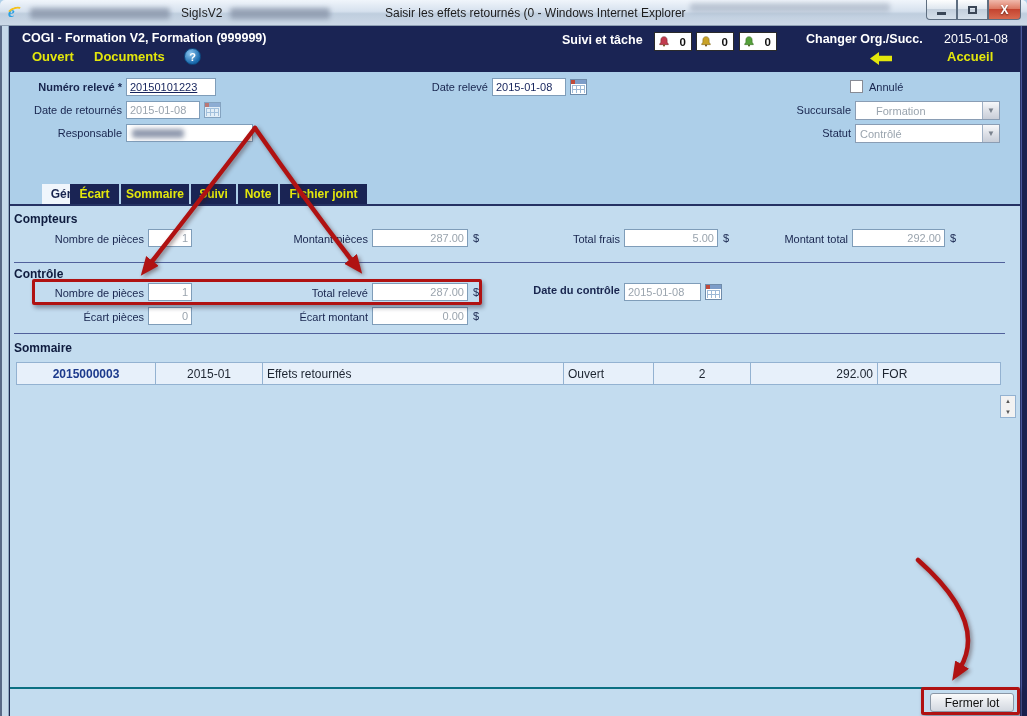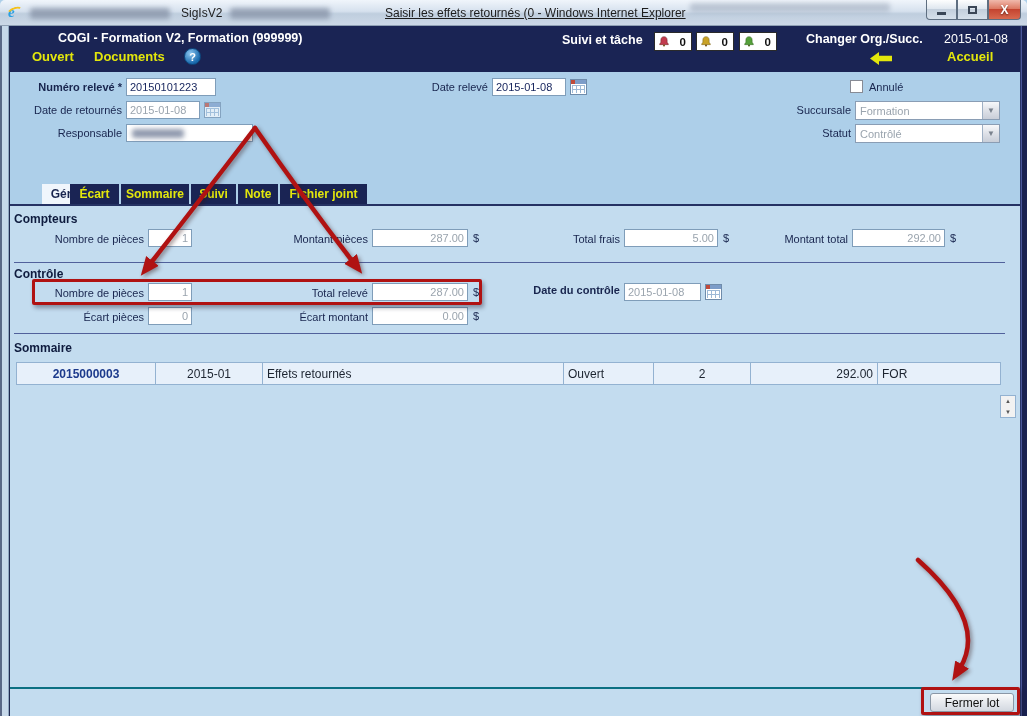--- a/index.html
+++ b/index.html
@@ -98,38 +98,38 @@
 </head>
 <body>
 
 <div class="screen">
 
   <div class="abs titlebar">
     <div class="abs ie-e">e<span class="ie-ring"></span></div>
     <div class="abs blurblob" style="left:30px;top:8px;width:140px;height:11px;"></div>
     <div class="abs titletext" style="left:181px;">SigIsV2</div>
     <div class="abs blurblob" style="left:230px;top:8px;width:100px;height:11px;"></div>
-    <div class="abs titletext" style="left:385px;text-decoration:underline;">Saisir les effets retournés (0 - Windows Internet Explorer</div>
+    <div class="abs titletext" style="left:385px;">Saisir les effets retournés (0 - Windows Internet Explorer</div>
     <div class="abs blurblob" style="left:690px;top:3px;width:200px;height:9px;opacity:.45;"></div>
   </div>
   <div class="abs winbtns">
     <div class="winbtn min">
         <span class="minbar"></span>
       </div>
     <div class="winbtn">
         <span class="maxbox"></span>
       </div>
     <div class="winbtn close">X</div>
   </div>
 
   <div class="abs frame-left"></div>
   <div class="abs frame-right"></div>
 
   <div class="abs appheader"></div>
-  <div class="abs hdr-white hdr-bold" style="left:22px;top:31px;margin-left:36px;">COGI - Formation V2, Formation (999999)</div>
+  <div class="abs hdr-white hdr-bold" style="left:22px;top:31px;">COGI - Formation V2, Formation (999999)</div>
   <div class="abs hdr-white hdr-bold" style="left:562px;top:33px;">Suivi et tâche</div>
 
   <div class="abs badge" style="left:654px;top:32px;width:38px;">
     <svg width="12" height="13" viewBox="0 0 16 16">
         <path d="M8 1.5C5.4 1.5 3.8 3.4 3.8 5.9v3.2L2.2 11.3v.9h11.6v-.9l-1.6-2.2V5.9C12.2 3.4 10.6 1.5 8 1.5z" stroke="#5a1a1a" stroke-width=".6" fill="#c23b4e"></path>
         <circle cx="8" cy="13.4" r="1.4" fill="#7a5a20"></circle>
       </svg>
     <span class="cnt">0</span>
   </div>
   <div class="abs badge" style="left:696px;top:32px;width:38px;">
@@ -154,41 +154,41 @@
   <div class="abs menu-item" style="left:94px;top:49px;">Documents</div>
   <div class="abs helpicon" style="left:184px;top:48px;">?</div>
   <svg class="abs" style="left:870px;top:52px;" width="22" height="13" viewBox="0 0 22 13">
       <polygon points="0,6.5 9,0 9,3.8 22,3.8 22,9.2 9,9.2 9,13" fill="#e3e70c"></polygon>
     </svg>
   <div class="abs menu-item" style="left:947px;top:49px;">Accueil</div>
 
   <div class="abs formarea"></div>
 
   <div class="abs lbl r bold" style="left:10px;top:81px;width:112px;">Numéro relevé *</div>
-  <input class="abs fld" style="left: 126px; top: 78px; width: 90px;" value="20150101223">
+  <input class="abs fld" style="left: 126px; top: 78px; width: 90px; text-decoration: underline;" value="20150101223">
 
   <div class="abs lbl r" style="left:398px;top:81px;width:90px;">Date relevé</div>
   <input class="abs fld" style="left: 492px; top: 78px; width: 74px;" value="2015-01-08">
   <div class="abs calicon" style="left:570px;top:79px;">
       <span class="bar"></span>
       <span class="grid"></span>
     </div>
 
   <div class="abs checkbox" style="left:850px;top:80px;"></div>
   <div class="abs lbl" style="left:869px;top:81px;">Annulé</div>
 
   <div class="abs lbl r" style="left:10px;top:104px;width:112px;">Date de retournés</div>
   <input class="abs fld dis" style="left: 126px; top: 101px; width: 74px;" readonly="" value="2015-01-08">
   <div class="abs calicon dis" style="left:204px;top:102px;">
       <span class="bar"></span>
       <span class="grid"></span>
     </div>
 
   <div class="abs lbl r" style="left:760px;top:104px;width:91px;">Succursale</div>
-  <div class="abs dropdown" style="left:855px;top:101px;width:145px;">
+  <div class="abs dropdown" style="left:855px;top:101px;width:145px;padding-left:16px;">
     <span class="val">Formation</span>
     <span class="btn">▼</span>
   </div>
 
   <div class="abs lbl r" style="left:10px;top:127px;width:112px;">Responsable</div>
   <input class="abs fld" style="left: 126px; top: 124px; width: 127px;">
   <div class="abs blurblob" style="left:132px;top:129px;width:52px;height:9px;background:#7d88a0;"></div>
 
   <div class="abs lbl r" style="left:760px;top:127px;width:91px;">Statut</div>
   <div class="abs dropdown" style="left:855px;top:124px;width:145px;">

